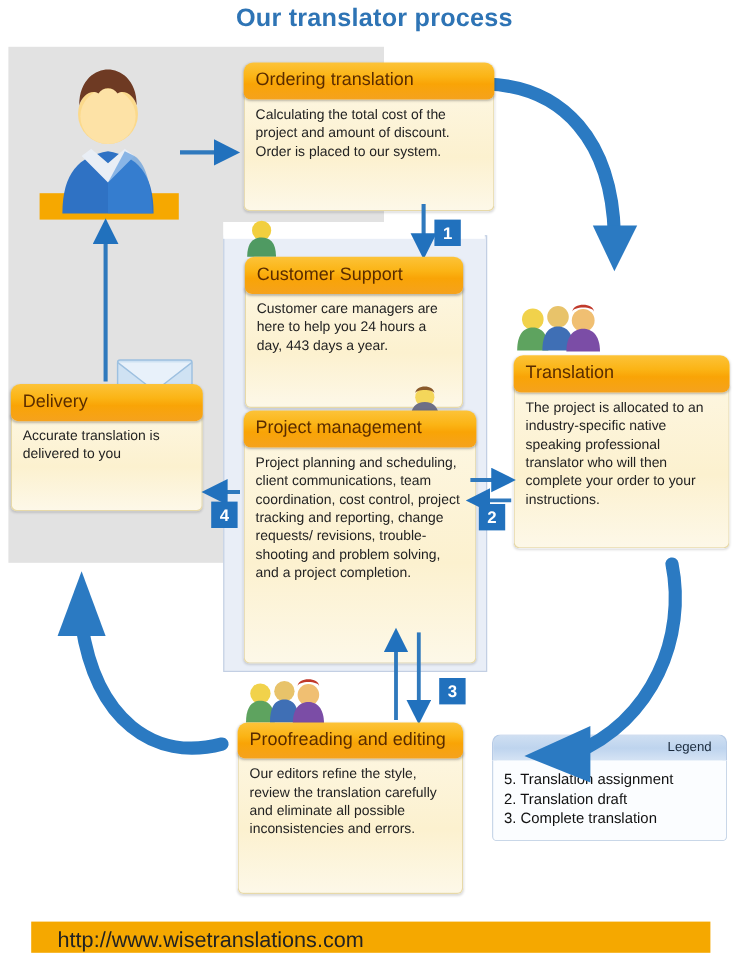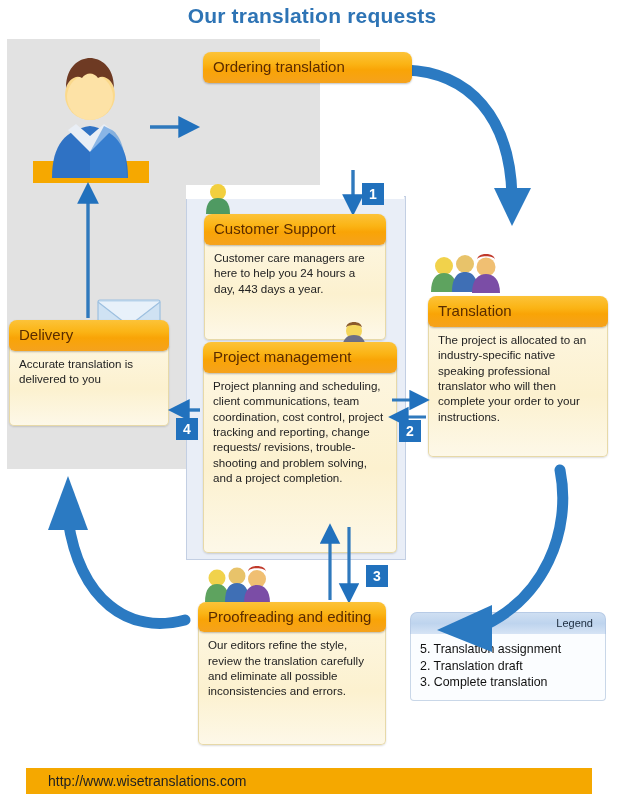--- a/index.html
+++ b/index.html
@@ -87,21 +87,21 @@
     border-radius:0 0 4px 4px;
     padding:7px 9px 9px 9px;font-size:12.4px;color:#111;line-height:1.34;
   }
 
   
   .footer{
     position:absolute;left:26px;top:768px;width:566px;height:26px;
     background:#f5a800;
   }
   .footer span{
-    display:block;padding:5px 0 0 22px;font-size:14px;color:#222;
+    display:block;padding:5px 0 0 22px;font-size:18px;color:#222;
   }
 
   
   .customer-label{
     position:absolute;left:33px;top:161px;width:116px;height:22px;
     background:#f6a800;color:#111;font-size:14.5px;
     text-align:center;line-height:22px;
   }
 
   
@@ -116,21 +116,21 @@
   #badge-4{left:176px;top:418px;}
 
   svg.layer{position:absolute;left:0;top:0;width:624px;height:799px;pointer-events:none;}
   svg.layer.under{z-index:1;}
 </style>
 </head>
 <body>
 
 <div class="stage">
 
-  <div class="title">Our translation requests</div>
+  <div class="title">Our translator process</div>
 
   <div class="gray-panel"></div>
   <div class="inner-panel"></div>
   <div class="white-cover"></div>
 
   <svg class="layer under" viewBox="0 0 624 799">
     <defs>
       <marker id="ah" markerWidth="9" markerHeight="9" refX="5.2" refY="3.2" orient="auto">
         <path d="M0,0 L6.4,3.2 L0,6.4 z" fill="#2171bd"></path>
       </marker>
@@ -210,20 +210,21 @@
 
     <g>
       <rect x="98" y="300" width="62" height="44" rx="2" fill="#cfe2f3" stroke="#9dc0e0" stroke-width="1.2"></rect>
       <path d="M98,302 L129,326 L160,302" fill="#e8f1fa" stroke="#9dc0e0" stroke-width="1.2"></path>
       <path d="M98,343 L122,321 M160,343 L136,321" stroke="#b4d0e8" stroke-width="1.2" fill="none"></path>
     </g>
   </svg>
 
   <div class="card" id="card-ordering">
     <div class="head">Ordering translation</div>
+    <div class="body">Calculating the total cost of the project and amount of discount. Order is placed to our system.</div>
   </div>
 
   <div class="card" id="card-support">
     <div class="head">Customer Support</div>
     <div class="body">Customer care managers are here to help you 24 hours a day, 443 days a year.</div>
   </div>
 
   <div class="card" id="card-pm">
     <div class="head">Project management</div>
     <div class="body">Project planning and scheduling, client communications, team coordination, cost control, project tracking and reporting, change requests/ revisions, trouble-shooting and problem solving, and a project completion.</div>

